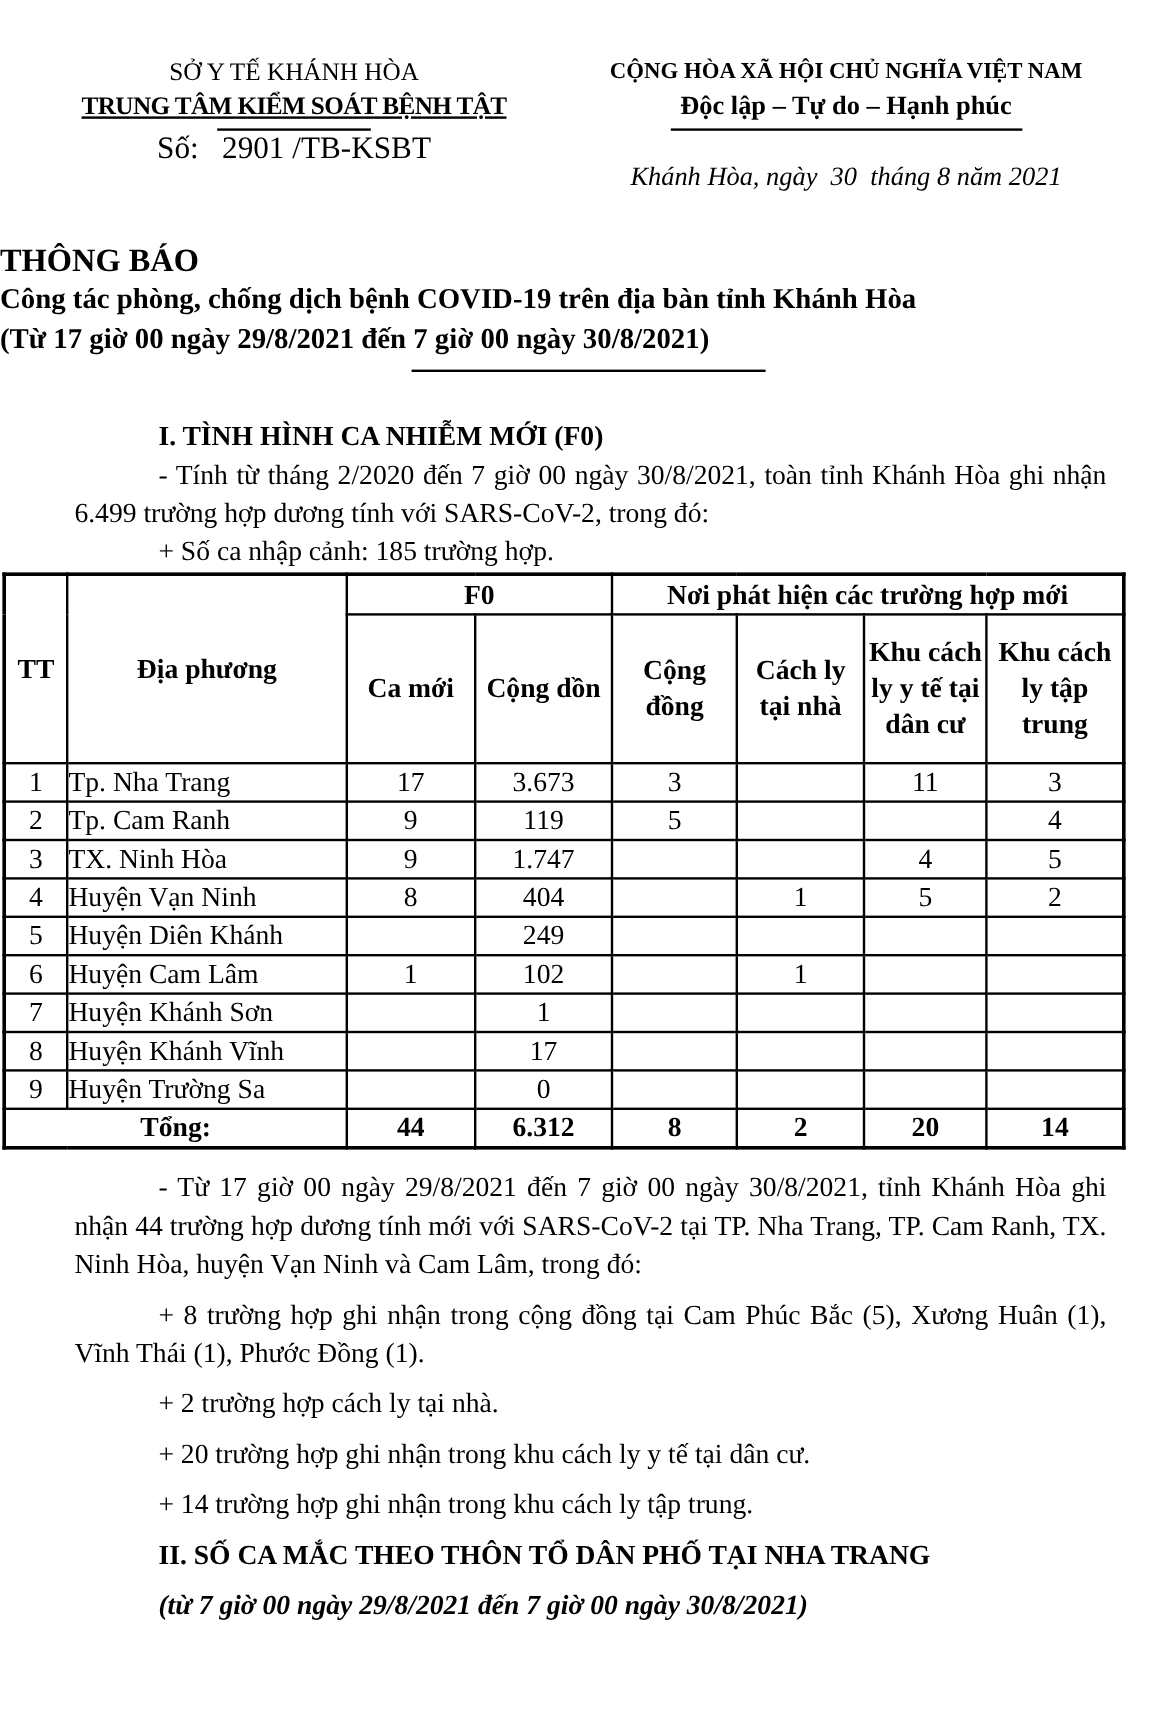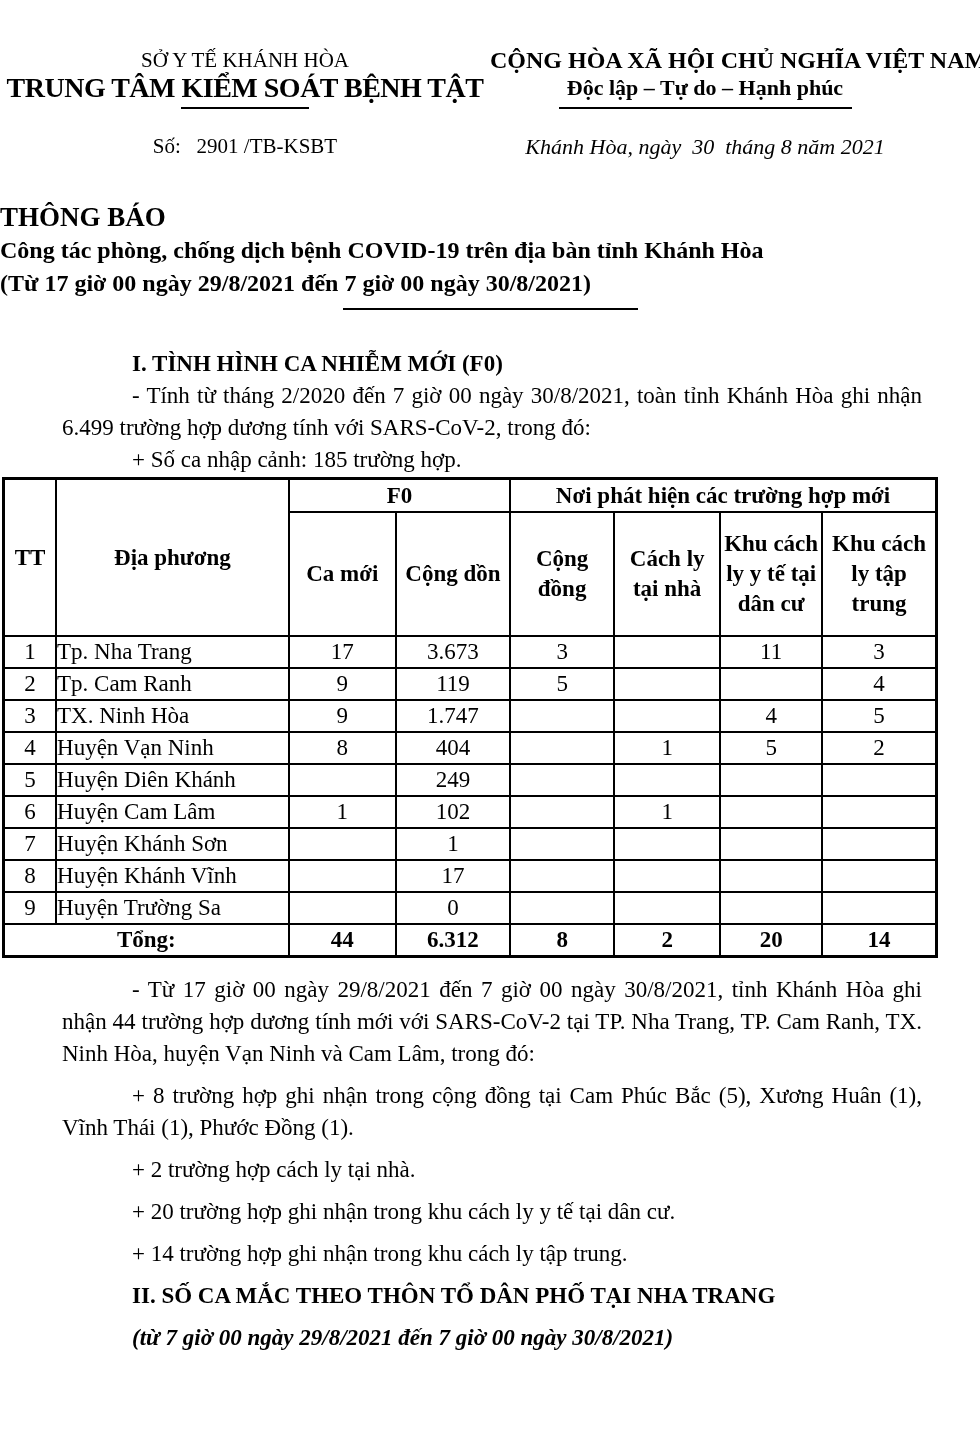--- a/index.html
+++ b/index.html
@@ -29,46 +29,46 @@
   }
   .hdr-right {
     width: 430px;
     text-align: center;
   }
   .org-parent {
     font-size: 21px;
     line-height: 28px;
   }
   .org-name {
-    font-size: 28px;
+    font-size: 21px;
     font-weight: bold;
     letter-spacing: -0.5px;
     line-height: 28px;
+    text-decoration: underline;
   }
   .nat-title {
-    font-size: 24px;
+    font-size: 19px;
     font-weight: bold;
     line-height: 28px;
     white-space: nowrap;
   }
   .nat-motto {
     font-size: 22px;
     font-weight: bold;
     line-height: 28px;
   }
   .rule {
     height: 2px;
     background: #000000;
     margin: 5px auto 0 auto;
   }
   .rule-org { width: 128px; }
   .rule-motto { width: 293px; }
   .doc-number {
-    font-size: 21px;
-    margin-top: 25px;
+    font-size: 26px;
     white-space: pre-wrap;
   }
   .place-date {
     font-size: 22px;
     font-style: italic;
     margin-top: 25px;
     white-space: pre-wrap;
   }
   
   .title-block {

